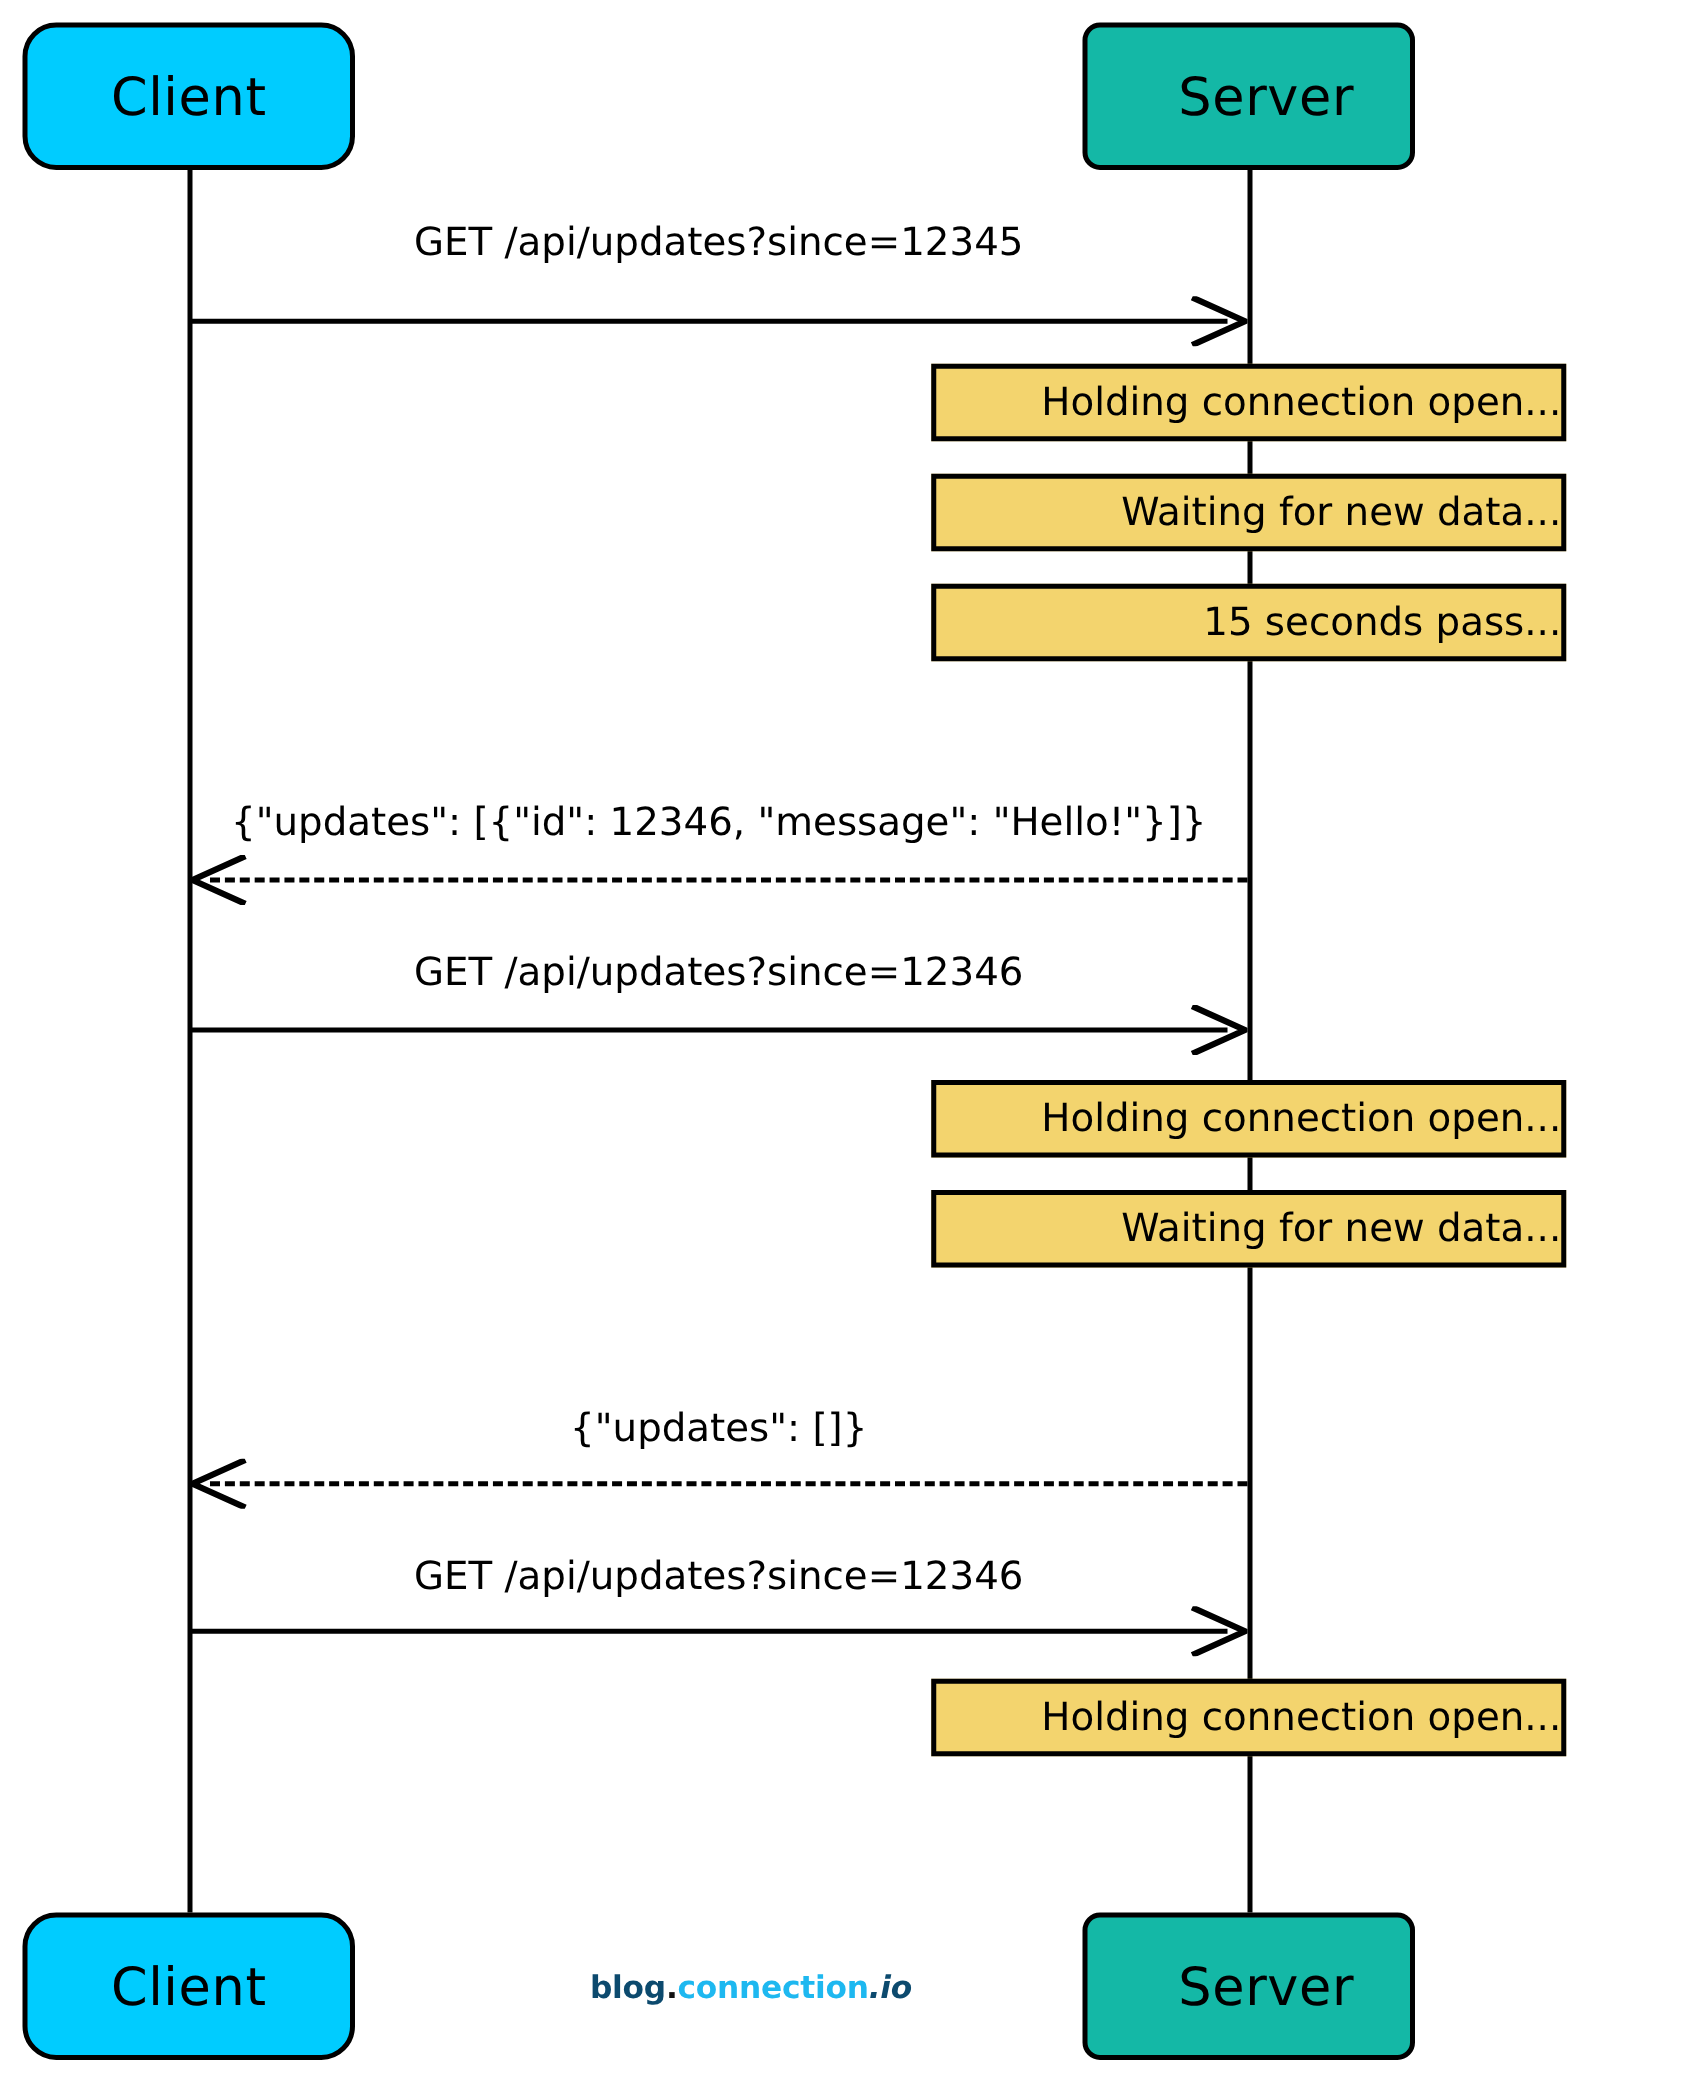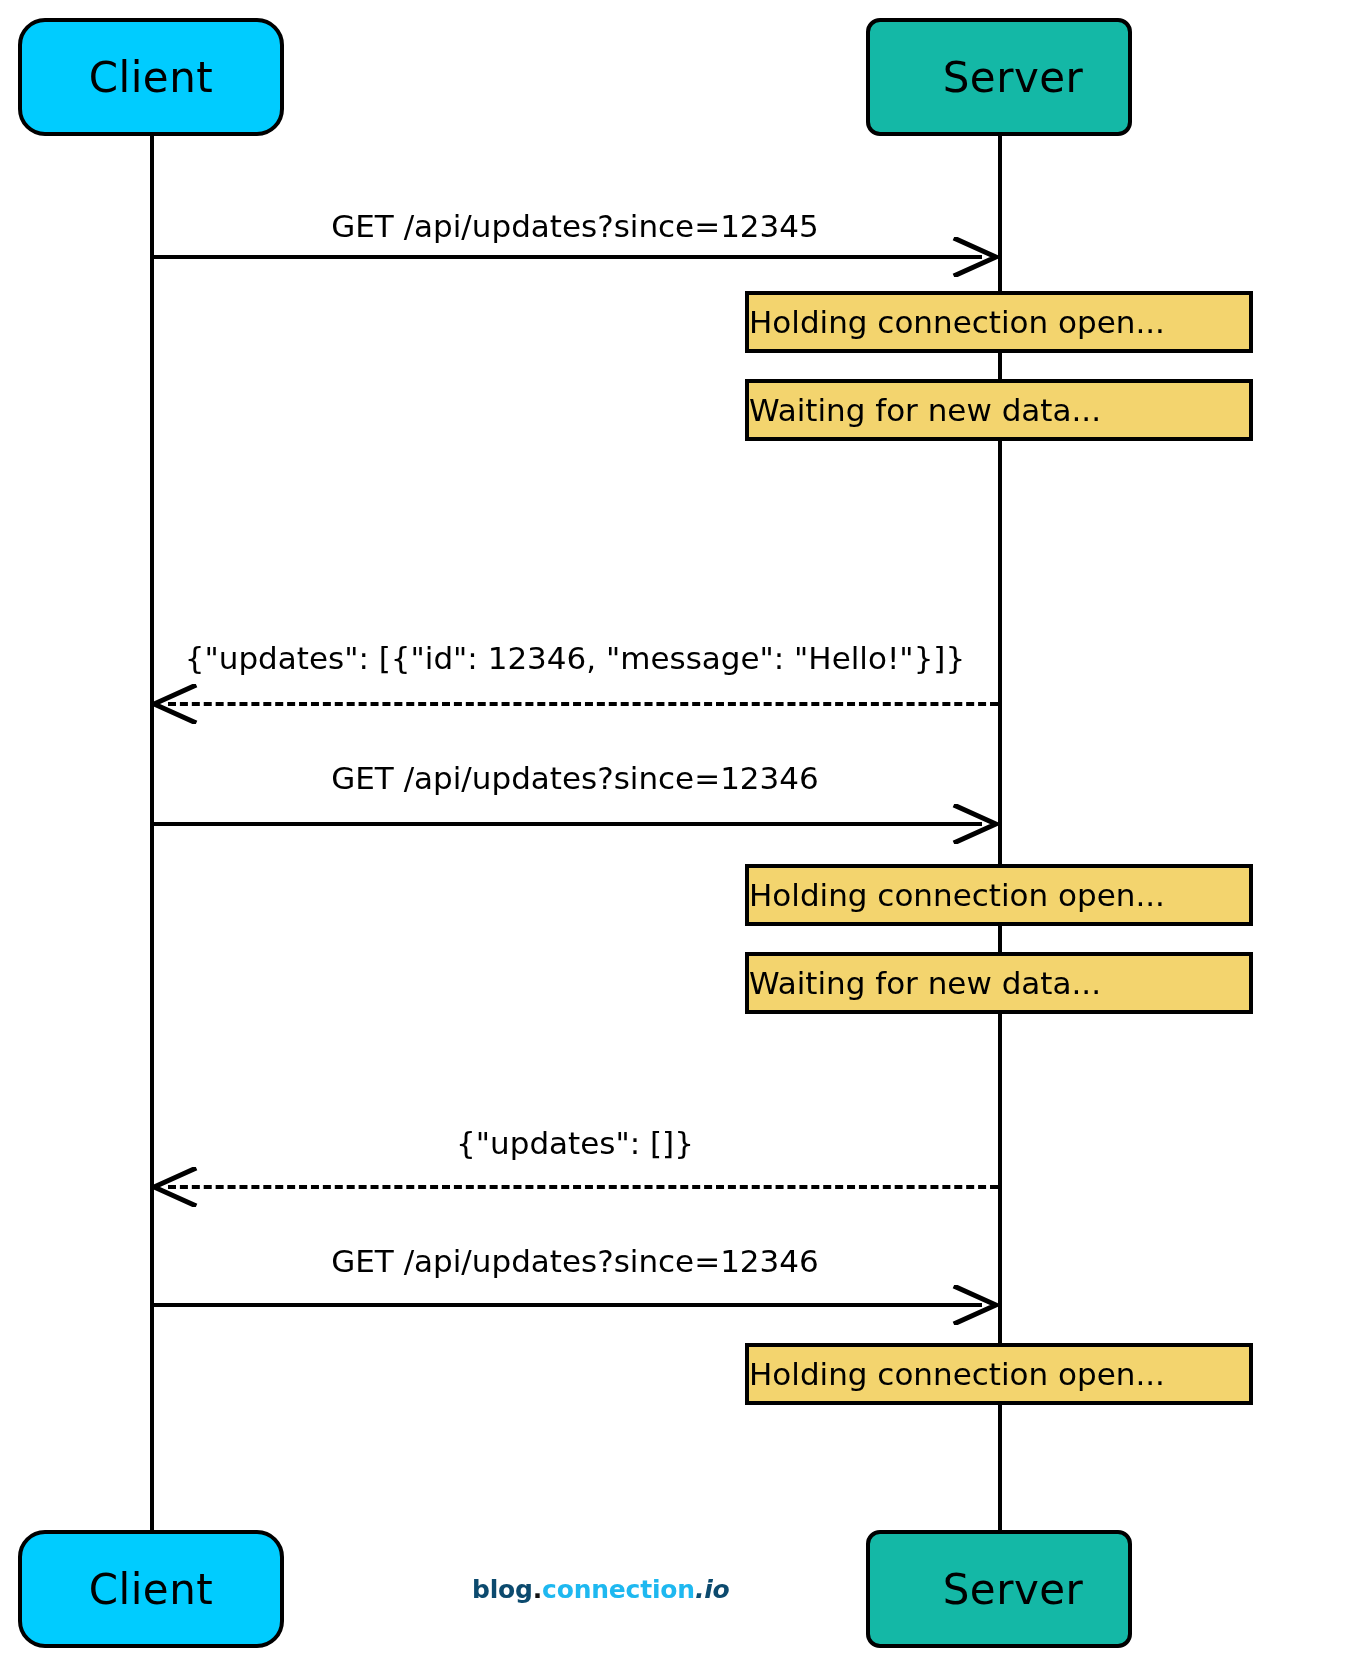--- a/index.html
+++ b/index.html
@@ -46,21 +46,21 @@
   }
 
   
   .note {
     position: absolute;
     box-sizing: border-box;
     background: #F3D46E;
     border: 4px solid #000000;
     display: flex;
     align-items: center;
-    justify-content: flex-start;
+    justify-content: flex-end;
     font-family: "DejaVu Sans", sans-serif;
     font-size: 31px;
     color: #000000;
     white-space: nowrap;
     z-index: 4;
   }
 
   
   .msg {
     position: absolute;
@@ -113,35 +113,38 @@
   <div class="lifeline" style="left:150px; top:136px; height:1394px;"></div>
   <div class="lifeline" style="left:998px; top:136px; height:1394px;"></div>
 
   <div class="participant client" style="left:18px; top:18px; width:266px; height:118px;">
     <span>Client</span>
   </div>
   <div class="participant server" style="left:866px; top:18px; width:266px; height:118px;">
     <span>Server</span>
   </div>
 
-  <div class="msg-label" style="left:152px; top:208px; width:846px;">GET /api/updates?since=12345</div>
+  <div class="msg-label" style="left:152px; top:176px; width:846px;">GET /api/updates?since=12345</div>
   <div class="msg" style="left:152px; top:255px; width:846px;">
     <div class="msg-line" style="width:830px;"></div>
     <div class="arrowhead" style="left:800px; top:-18px;">
       <svg width="46" height="40" viewBox="0 0 46 40">
         <path d="M4 2 L44 20 L4 38" fill="none" stroke="#000" stroke-width="5" stroke-linecap="square"></path>
       </svg>
     </div>
   </div>
 
   <div class="note" style="left:745px; top:291px; width:508px; height:62px;">
     <span>Holding connection open...</span>
   </div>
   <div class="note" style="left:745px; top:379px; width:508px; height:62px;">
     <span>Waiting for new data...</span>
+  </div>
+  <div class="note" style="left:745px; top:467px; width:508px; height:62px;">
+    <span>15 seconds pass...</span>
   </div>
 
   <div class="msg-label" style="left:152px; top:640px; width:846px;">{"updates": [{"id": 12346, "message": "Hello!"}]}</div>
   <div class="msg" style="left:152px; top:702px; width:846px;">
     <div class="msg-line dashed" style="left:16px; width:830px;"></div>
     <div class="arrowhead" style="left:0px; top:-18px;">
       <svg width="46" height="40" viewBox="0 0 46 40">
         <path d="M42 2 L2 20 L42 38" fill="none" stroke="#000" stroke-width="5" stroke-linecap="square"></path>
       </svg>
     </div>

